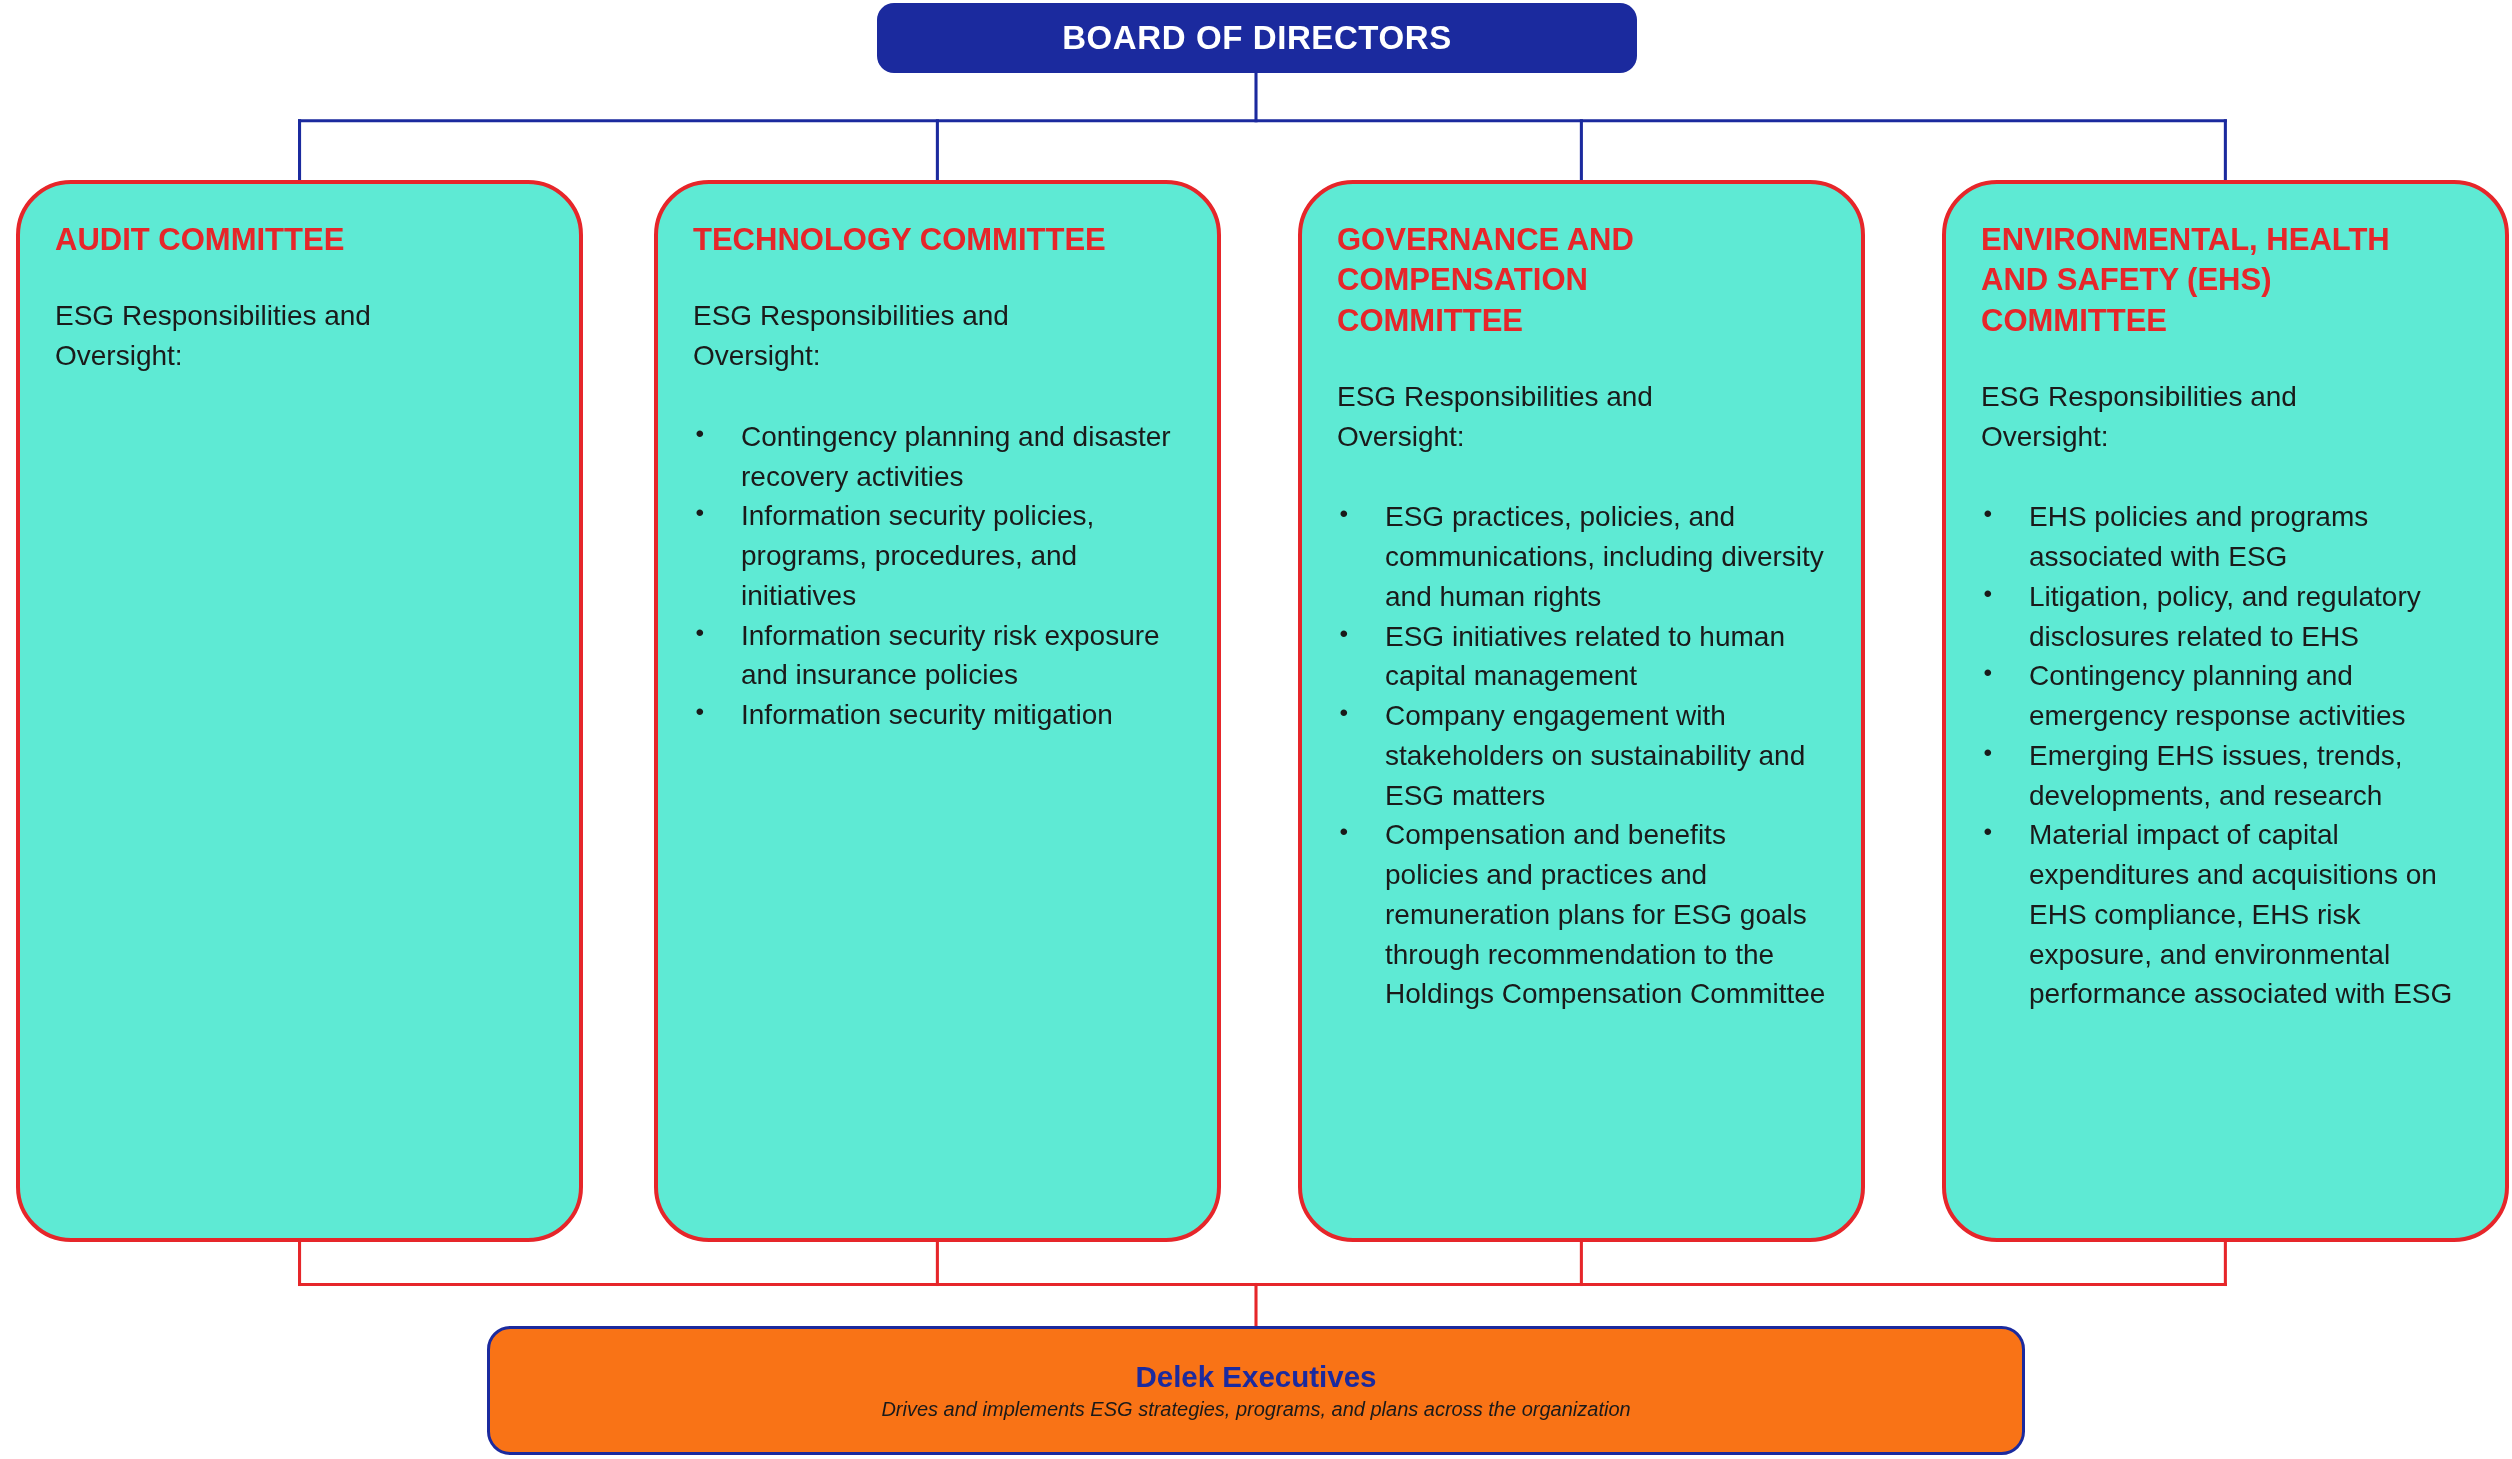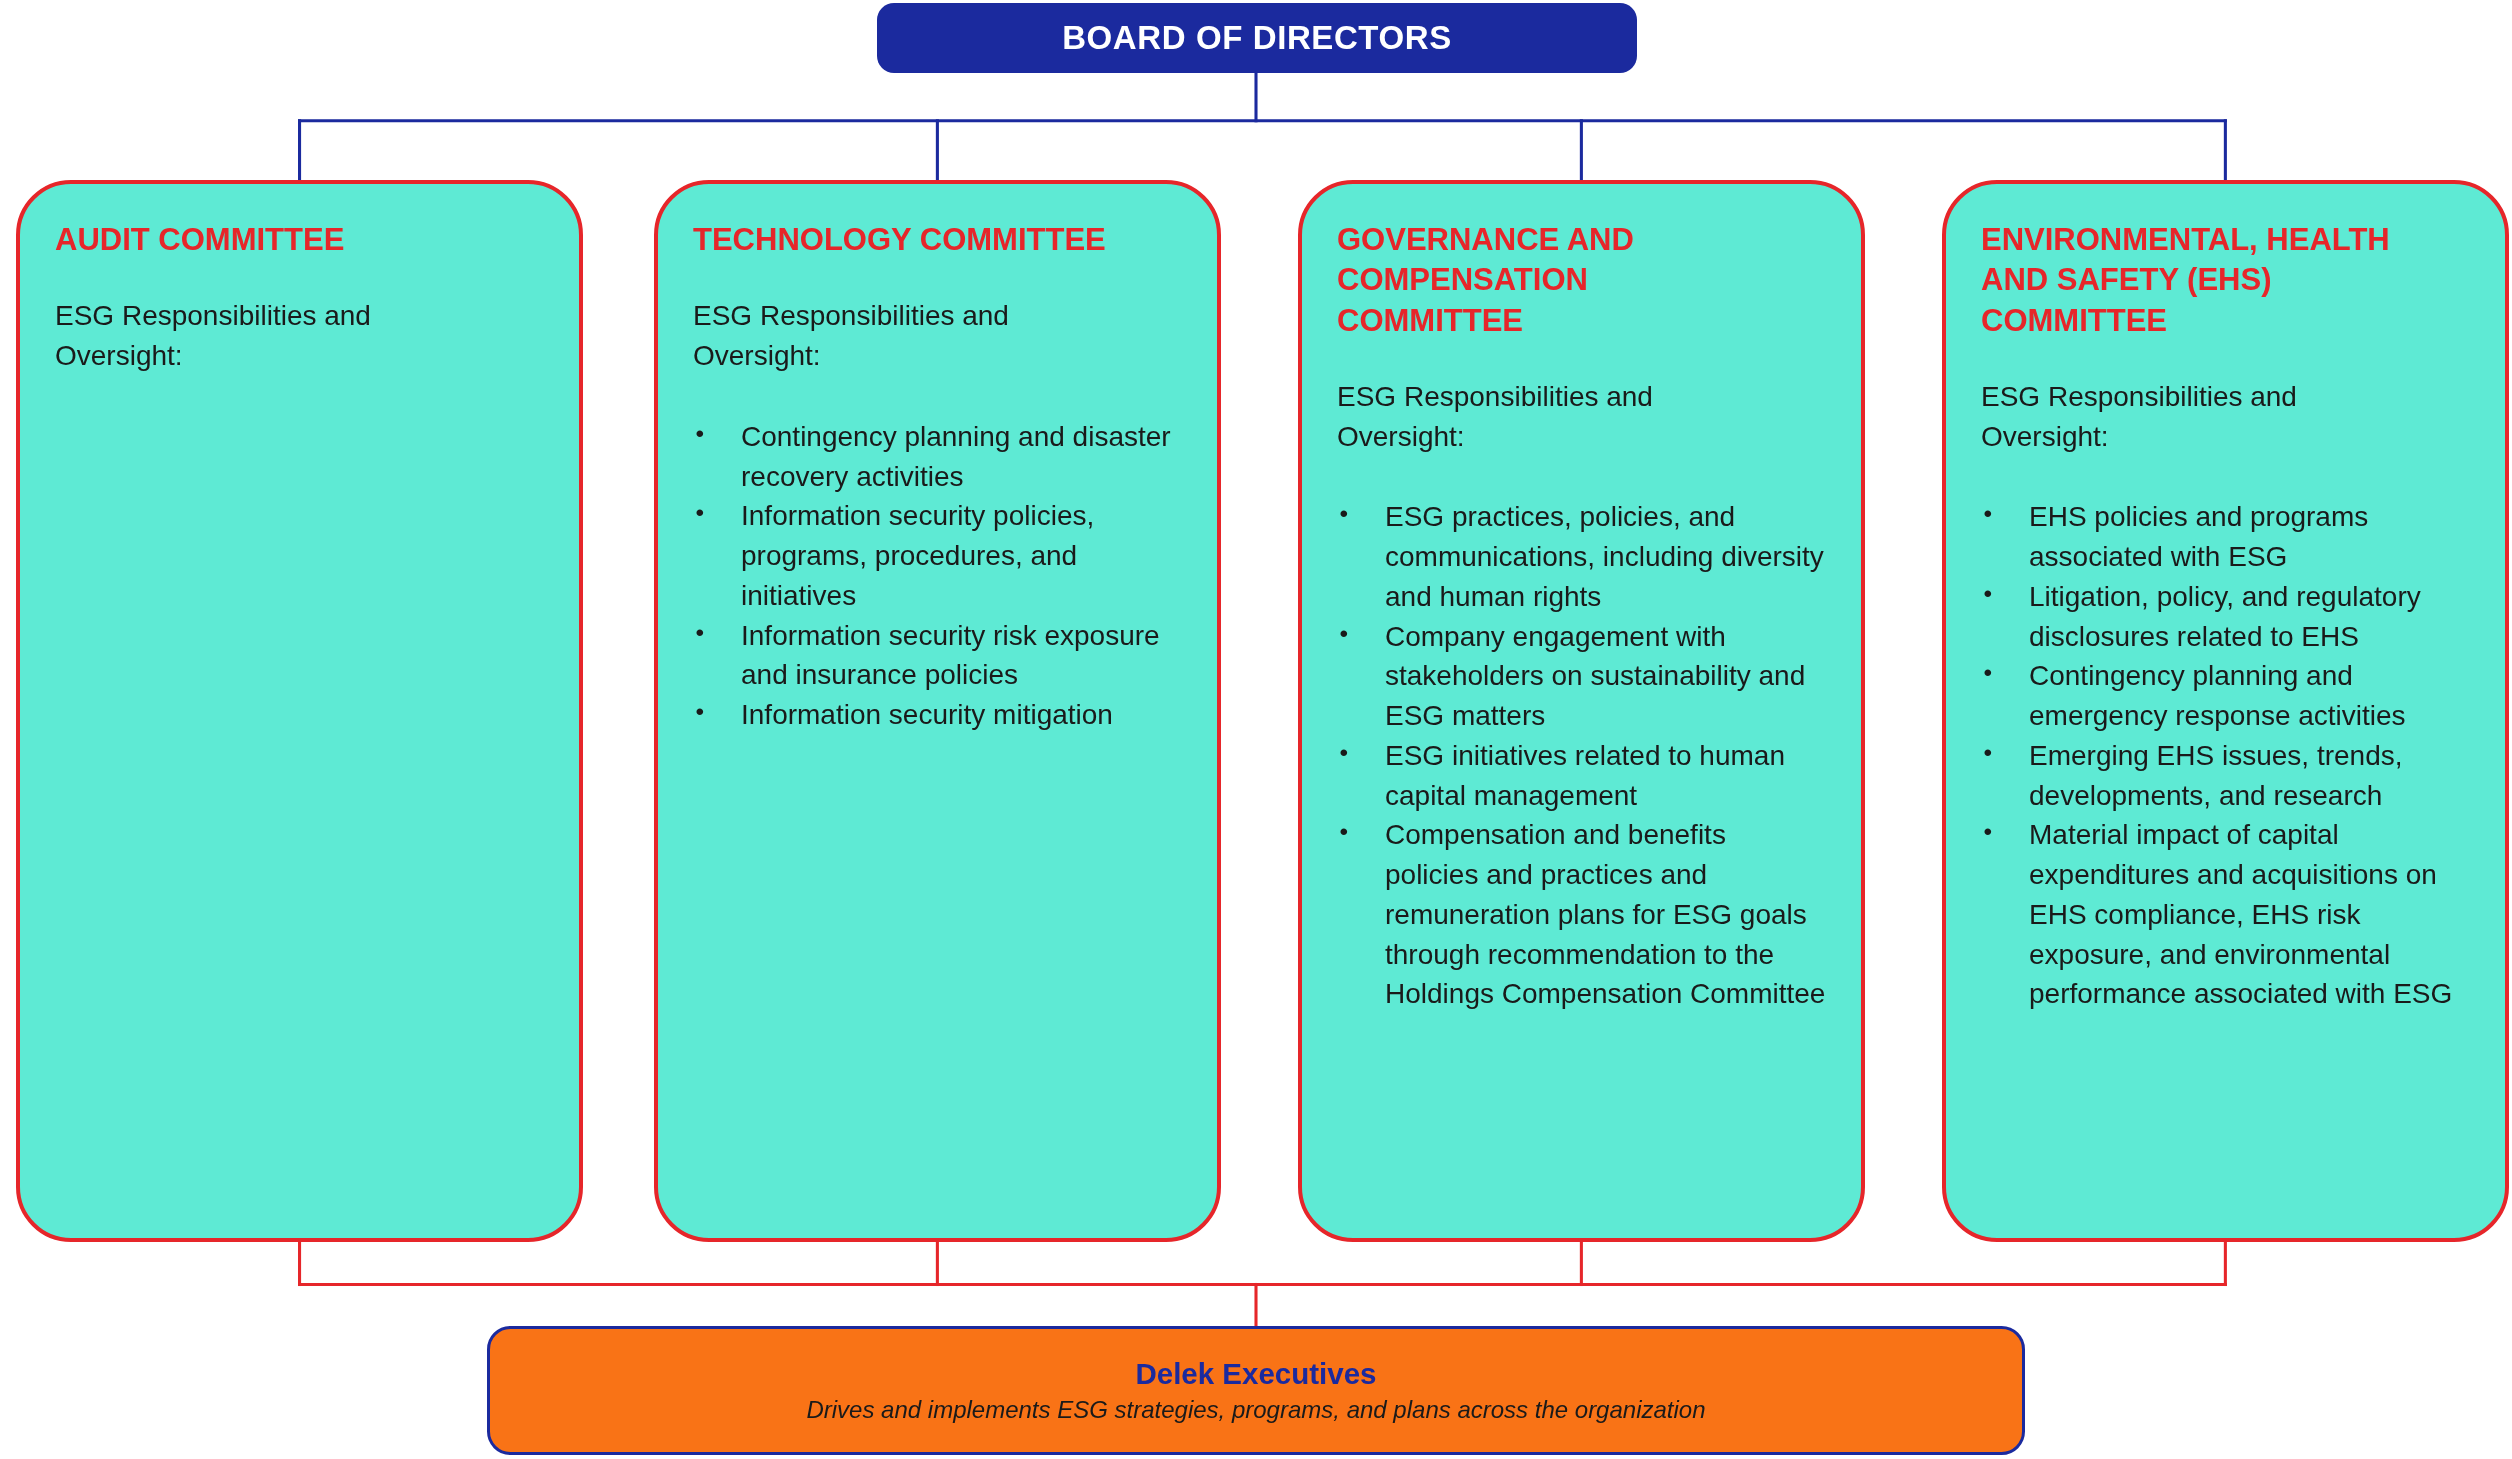--- a/index.html
+++ b/index.html
@@ -56,21 +56,21 @@
     font-size:24.6px;
   }
 
   .execs{
     position:absolute;left:487px;top:1326px;width:1538px;height:129px;
     background:#f97316;border:3.1px solid var(--navy);border-radius:23.4px;
     display:flex;flex-direction:column;align-items:center;justify-content:center;
     gap:4.9px;
   }
   .e-title{color:var(--navy);font-weight:bold;font-size:29.5px;}
-  .e-desc{color:var(--body_text);font-style:italic;font-size:24px;}
+  .e-desc{color:var(--body_text);font-style:italic;font-size:20px;}
 </style>
 </head>
 <body>
 
 <div class="canvas">
 
   <svg class="connectors" viewBox="0 0 4084 2373" aria-hidden="true">
 
     <line class="navy" x1="2042" y1="116" x2="2042" y2="196"></line>
     <line class="navy" x1="487" y1="196" x2="3618" y2="196"></line>
@@ -110,22 +110,22 @@
   </section>
 
   <section class="committee pos3">
     <h2 class="c-title">GOVERNANCE AND
 COMPENSATION
 COMMITTEE</h2>
     <p class="c-sub">ESG Responsibilities and
 Oversight:</p>
     <ul class="c-list">
         <li>ESG practices, policies, and communications, including diversity and human rights</li>
+        <li>ESG initiatives related to human capital management</li>
         <li>Company engagement with stakeholders on sustainability and ESG matters</li>
-        <li>ESG initiatives related to human capital management</li>
         <li>Compensation and benefits policies and practices and remuneration plans for ESG goals through recommendation to the Holdings Compensation Committee</li>
       </ul>
   </section>
 
   <section class="committee pos4">
     <h2 class="c-title">ENVIRONMENTAL, HEALTH
 AND SAFETY (EHS)
 COMMITTEE</h2>
     <p class="c-sub">ESG Responsibilities and
 Oversight:</p>

